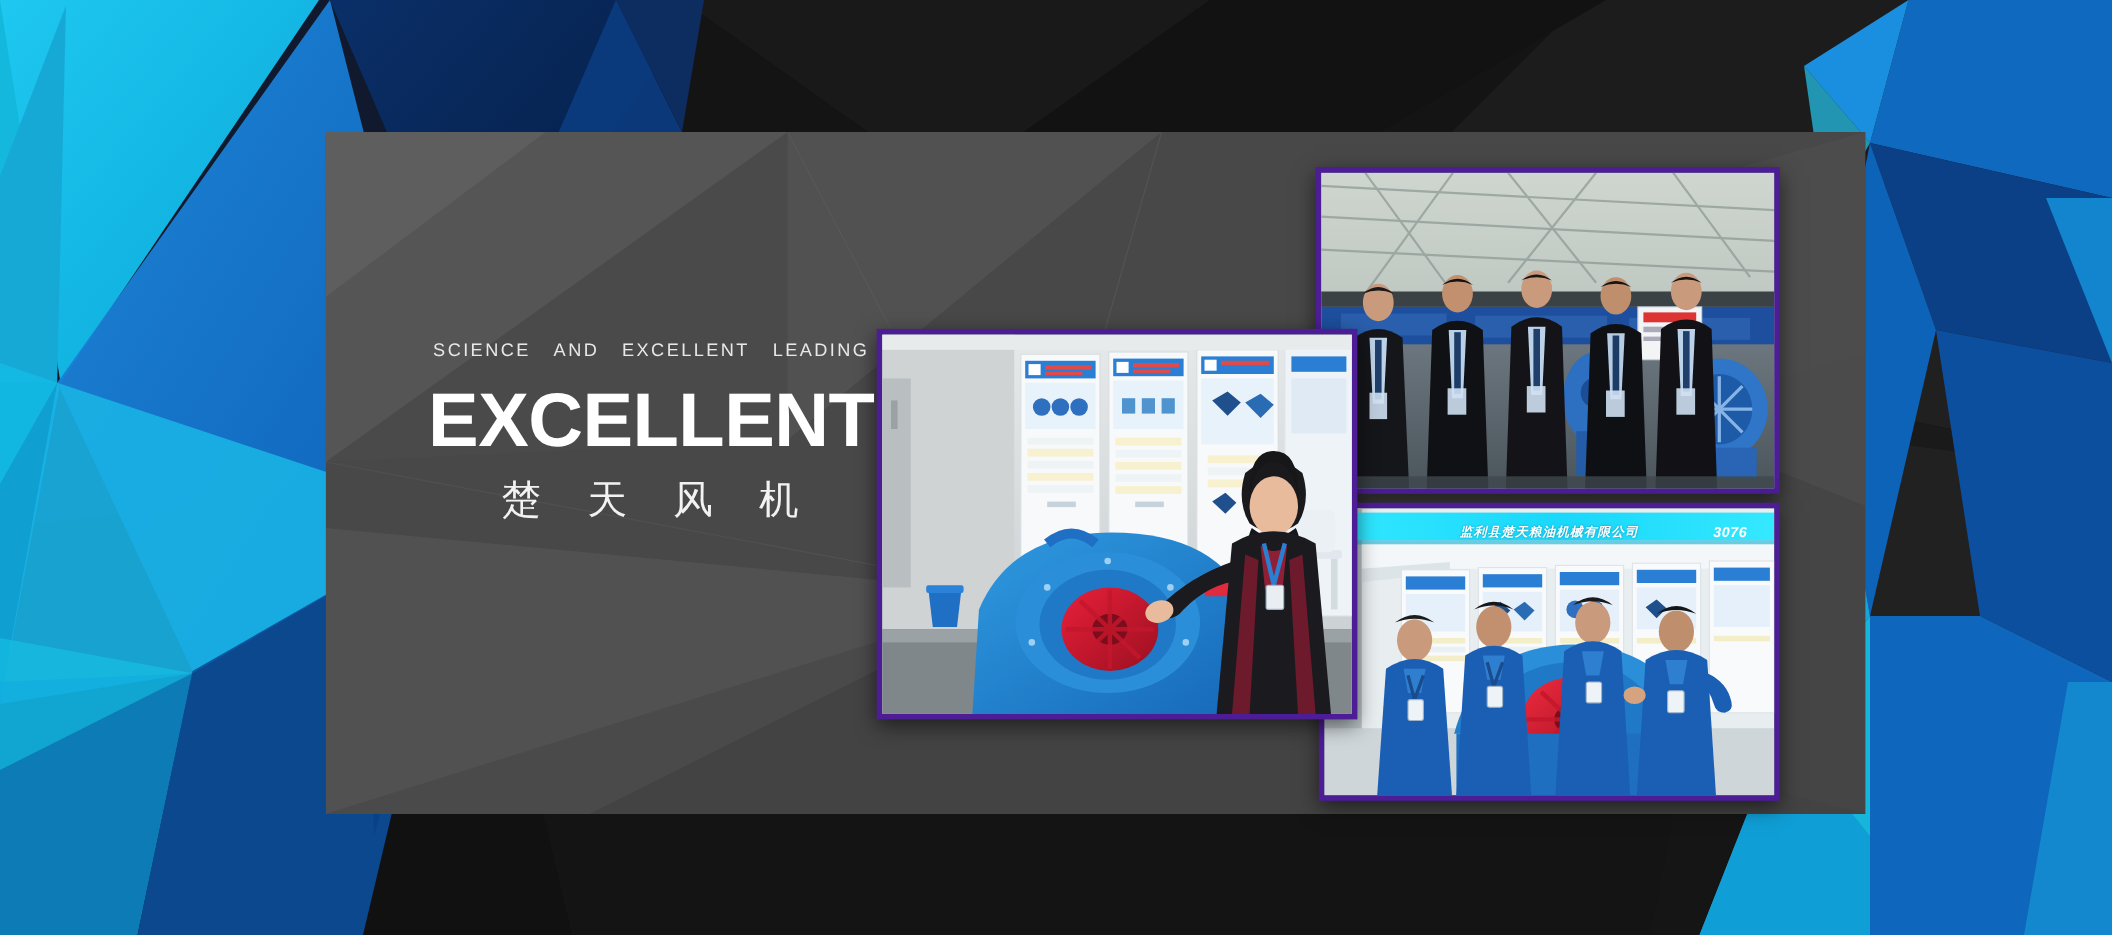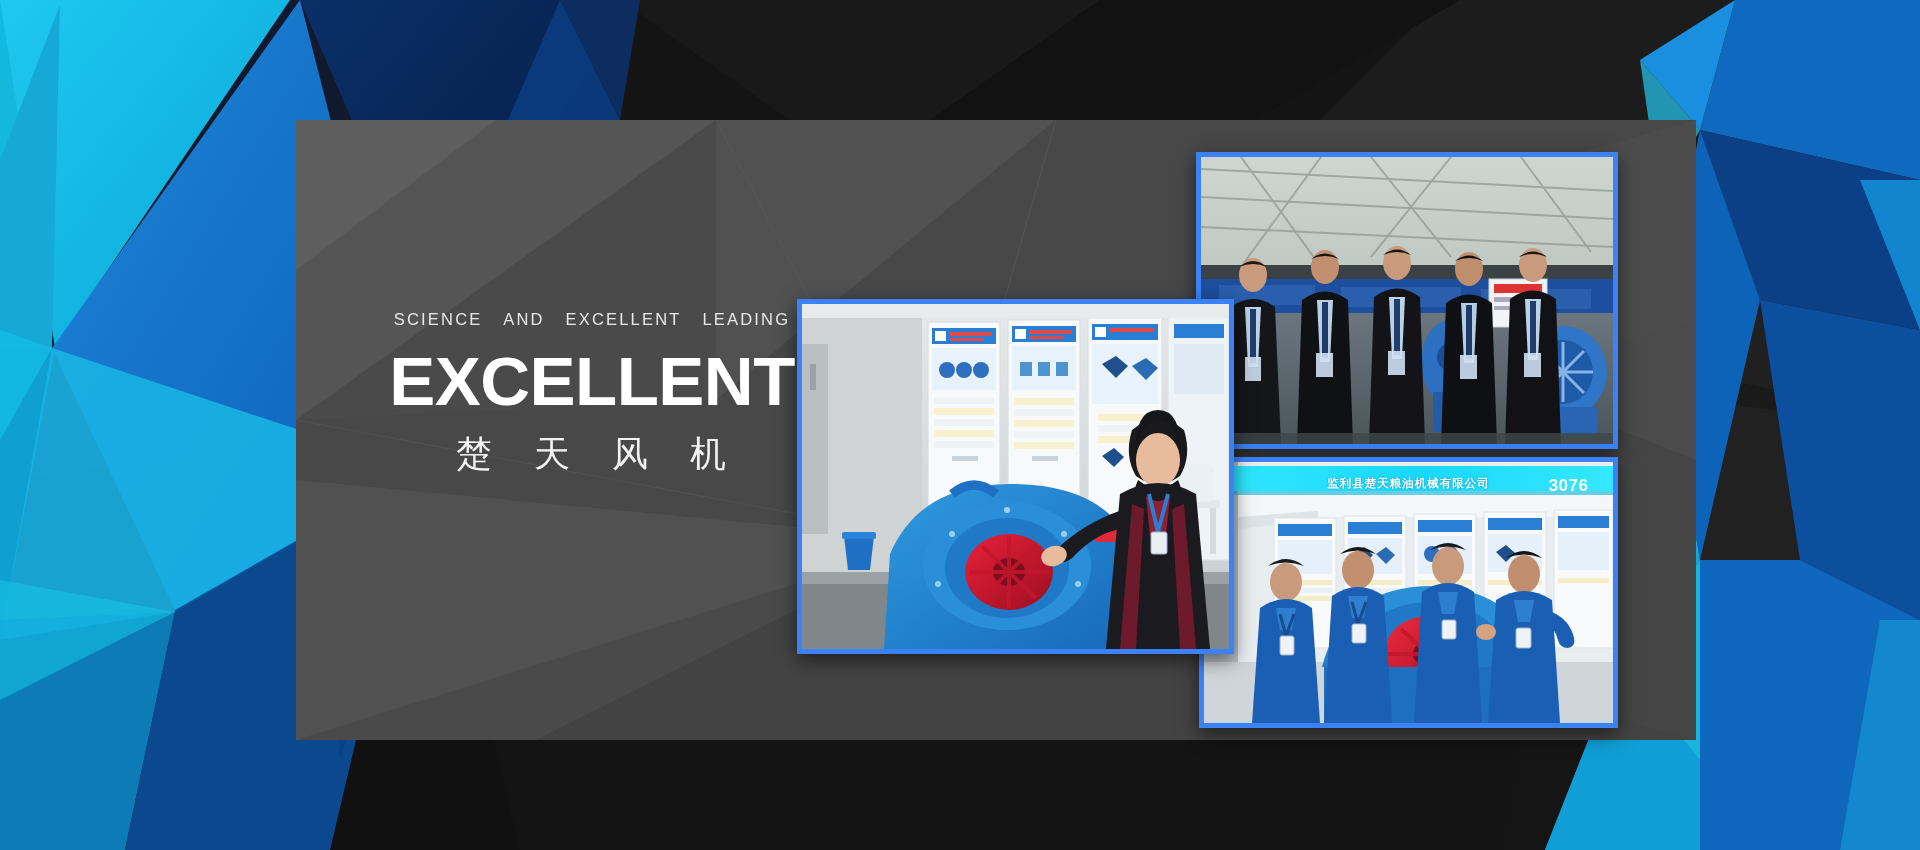--- a/index.html
+++ b/index.html
@@ -67,25 +67,26 @@
     font-size:31px;
     font-weight:bold;
     letter-spacing:0.5px;
     white-space:nowrap;
     margin:0;
   }
 
   
   .photo{
     position:absolute;
-    background:#3b82f6;
+    background:#4c1d95;
     padding:5px;
     box-shadow:0 6px 18px rgba(0,0,0,.55);
     overflow:hidden;
     z-index:30;
+    font-style:italic;
   }
   .photo .inner{position:relative;width:100%;height:100%;overflow:hidden;background:#7a8a93;}
   .photo svg{display:block;width:100%;height:100%;}
 
   #photo-top-right{left:1196px;top:152px;width:412px;height:287px;}
   #photo-center   {left:797px; top:299px;width:427px;height:345px;z-index:34;}
   #photo-bottom-right{left:1199px;top:457px;width:409px;height:261px;z-index:32;}
 
   .banner-text{
     position:absolute;
@@ -95,21 +96,21 @@
     font-size:11.5px;
     font-weight:bold;
     letter-spacing:1px;
     text-shadow:0 0 2px rgba(0,120,150,.8);
     pointer-events:none;
   }
   .banner-num{
     position:absolute;
     right:6%;top:5.5%;
     color:#ffffff;
-    font-size:17px;
+    font-size:13px;
     font-weight:bold;
     letter-spacing:0.5px;
     pointer-events:none;
   }
 </style>
 </head>
 <body>
 
 <div class="stage">
 

